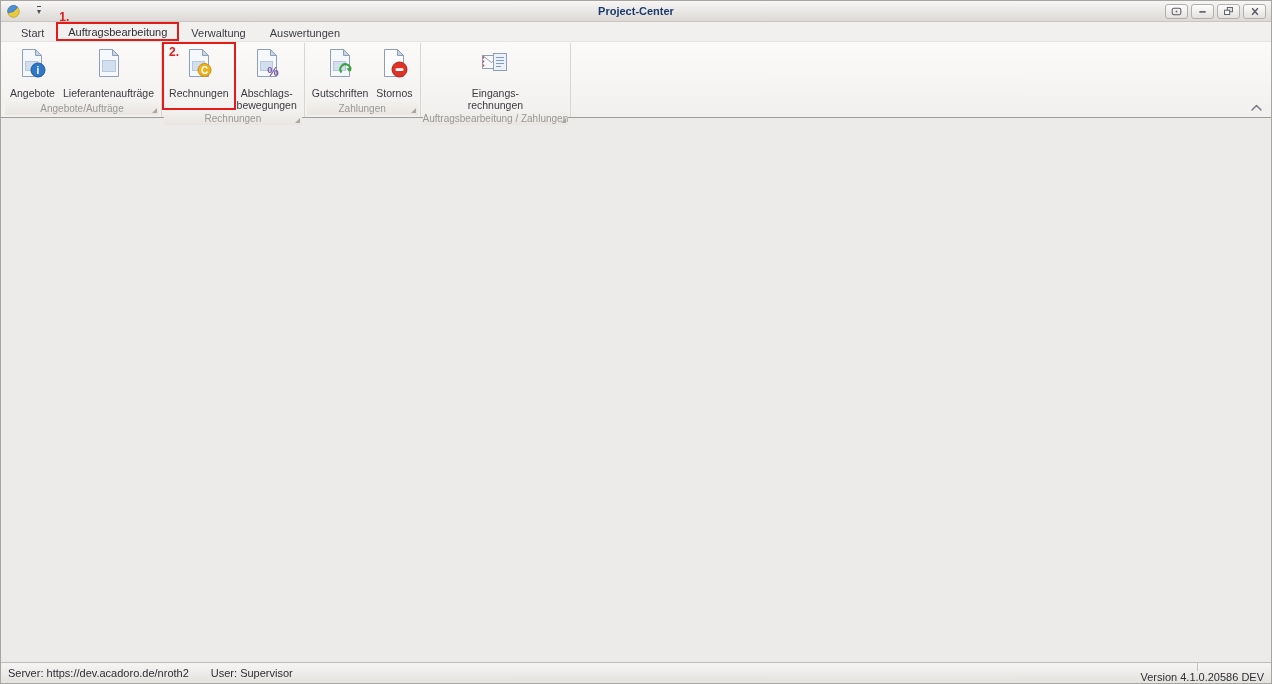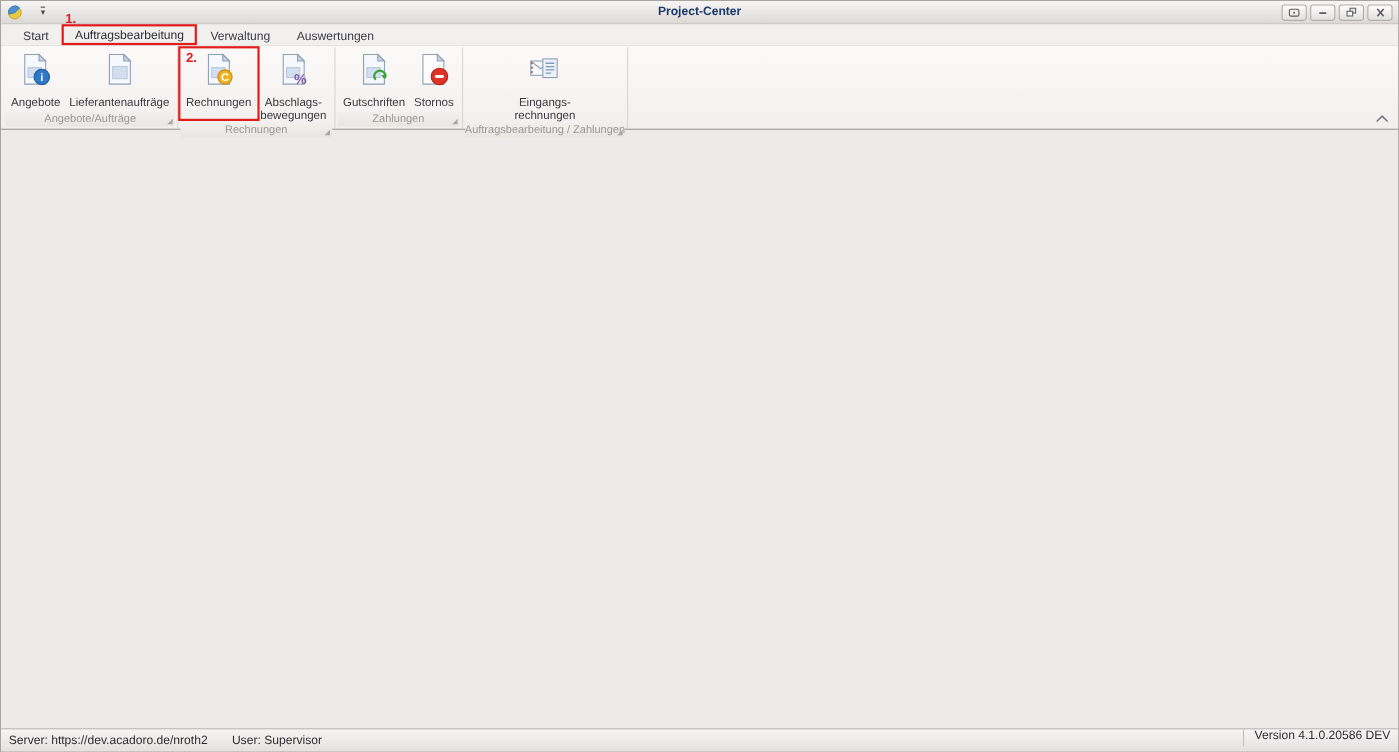--- a/index.html
+++ b/index.html
@@ -132,21 +132,21 @@
   
   .statusbar {
     height:21px; flex:0 0 21px;
     background:linear-gradient(#f6f5f3,#e4e2df);
     border-top:1px solid #bdbab7;
     display:flex; align-items:center;
     font-size:11px; color:#2e2e34;
     padding:0 7px;
   }
   .status-server { margin-right:22px; }
-  .status-right { margin-left:auto; display:flex; align-items:flex-start; height:100%; }
+  .status-right { margin-left:auto; display:flex; align-items:center; height:100%;flex-direction:column; }
   .status-sep { width:1px; height:15px; background:#c3c1be; margin-right:9px; }
 </style>
 </head>
 <body>
 
 <div class="window">
 
   <div class="titlebar">
     <svg class="app-icon" viewBox="0 0 16 16">
       <circle cx="8" cy="8" r="6.2" fill="#e9c93f" stroke="#b99a1f" stroke-width="0.8"></circle>

